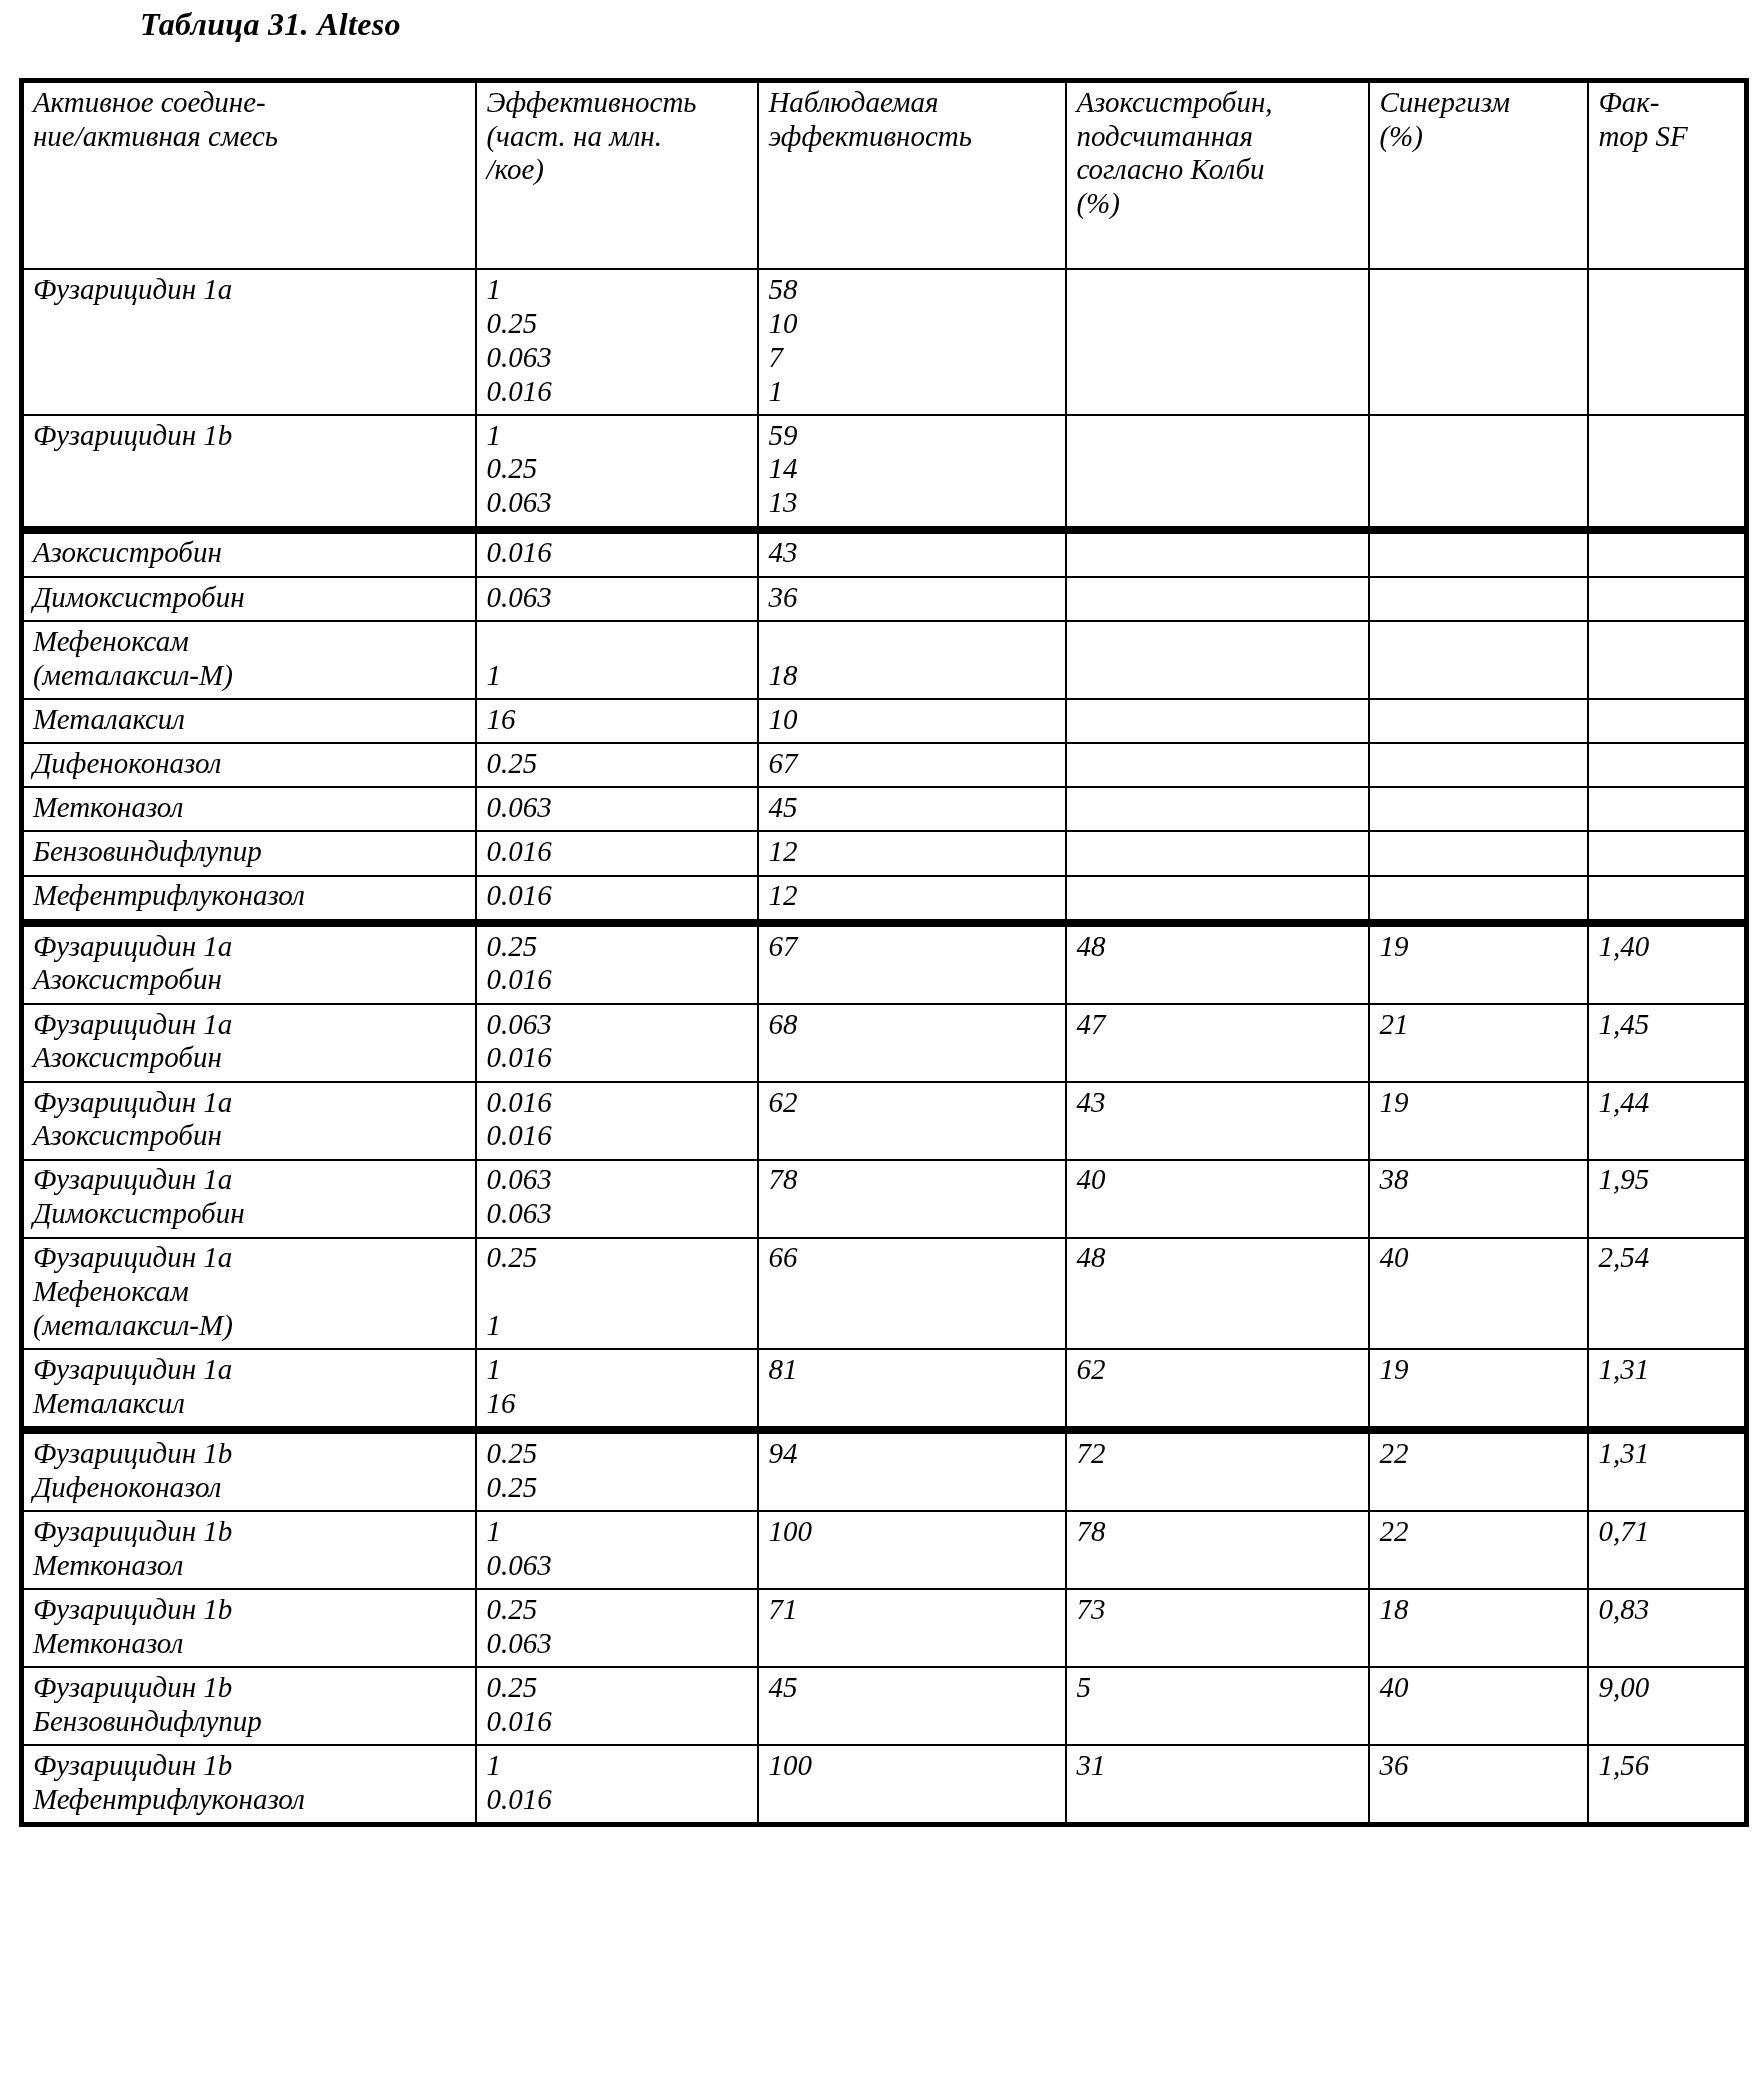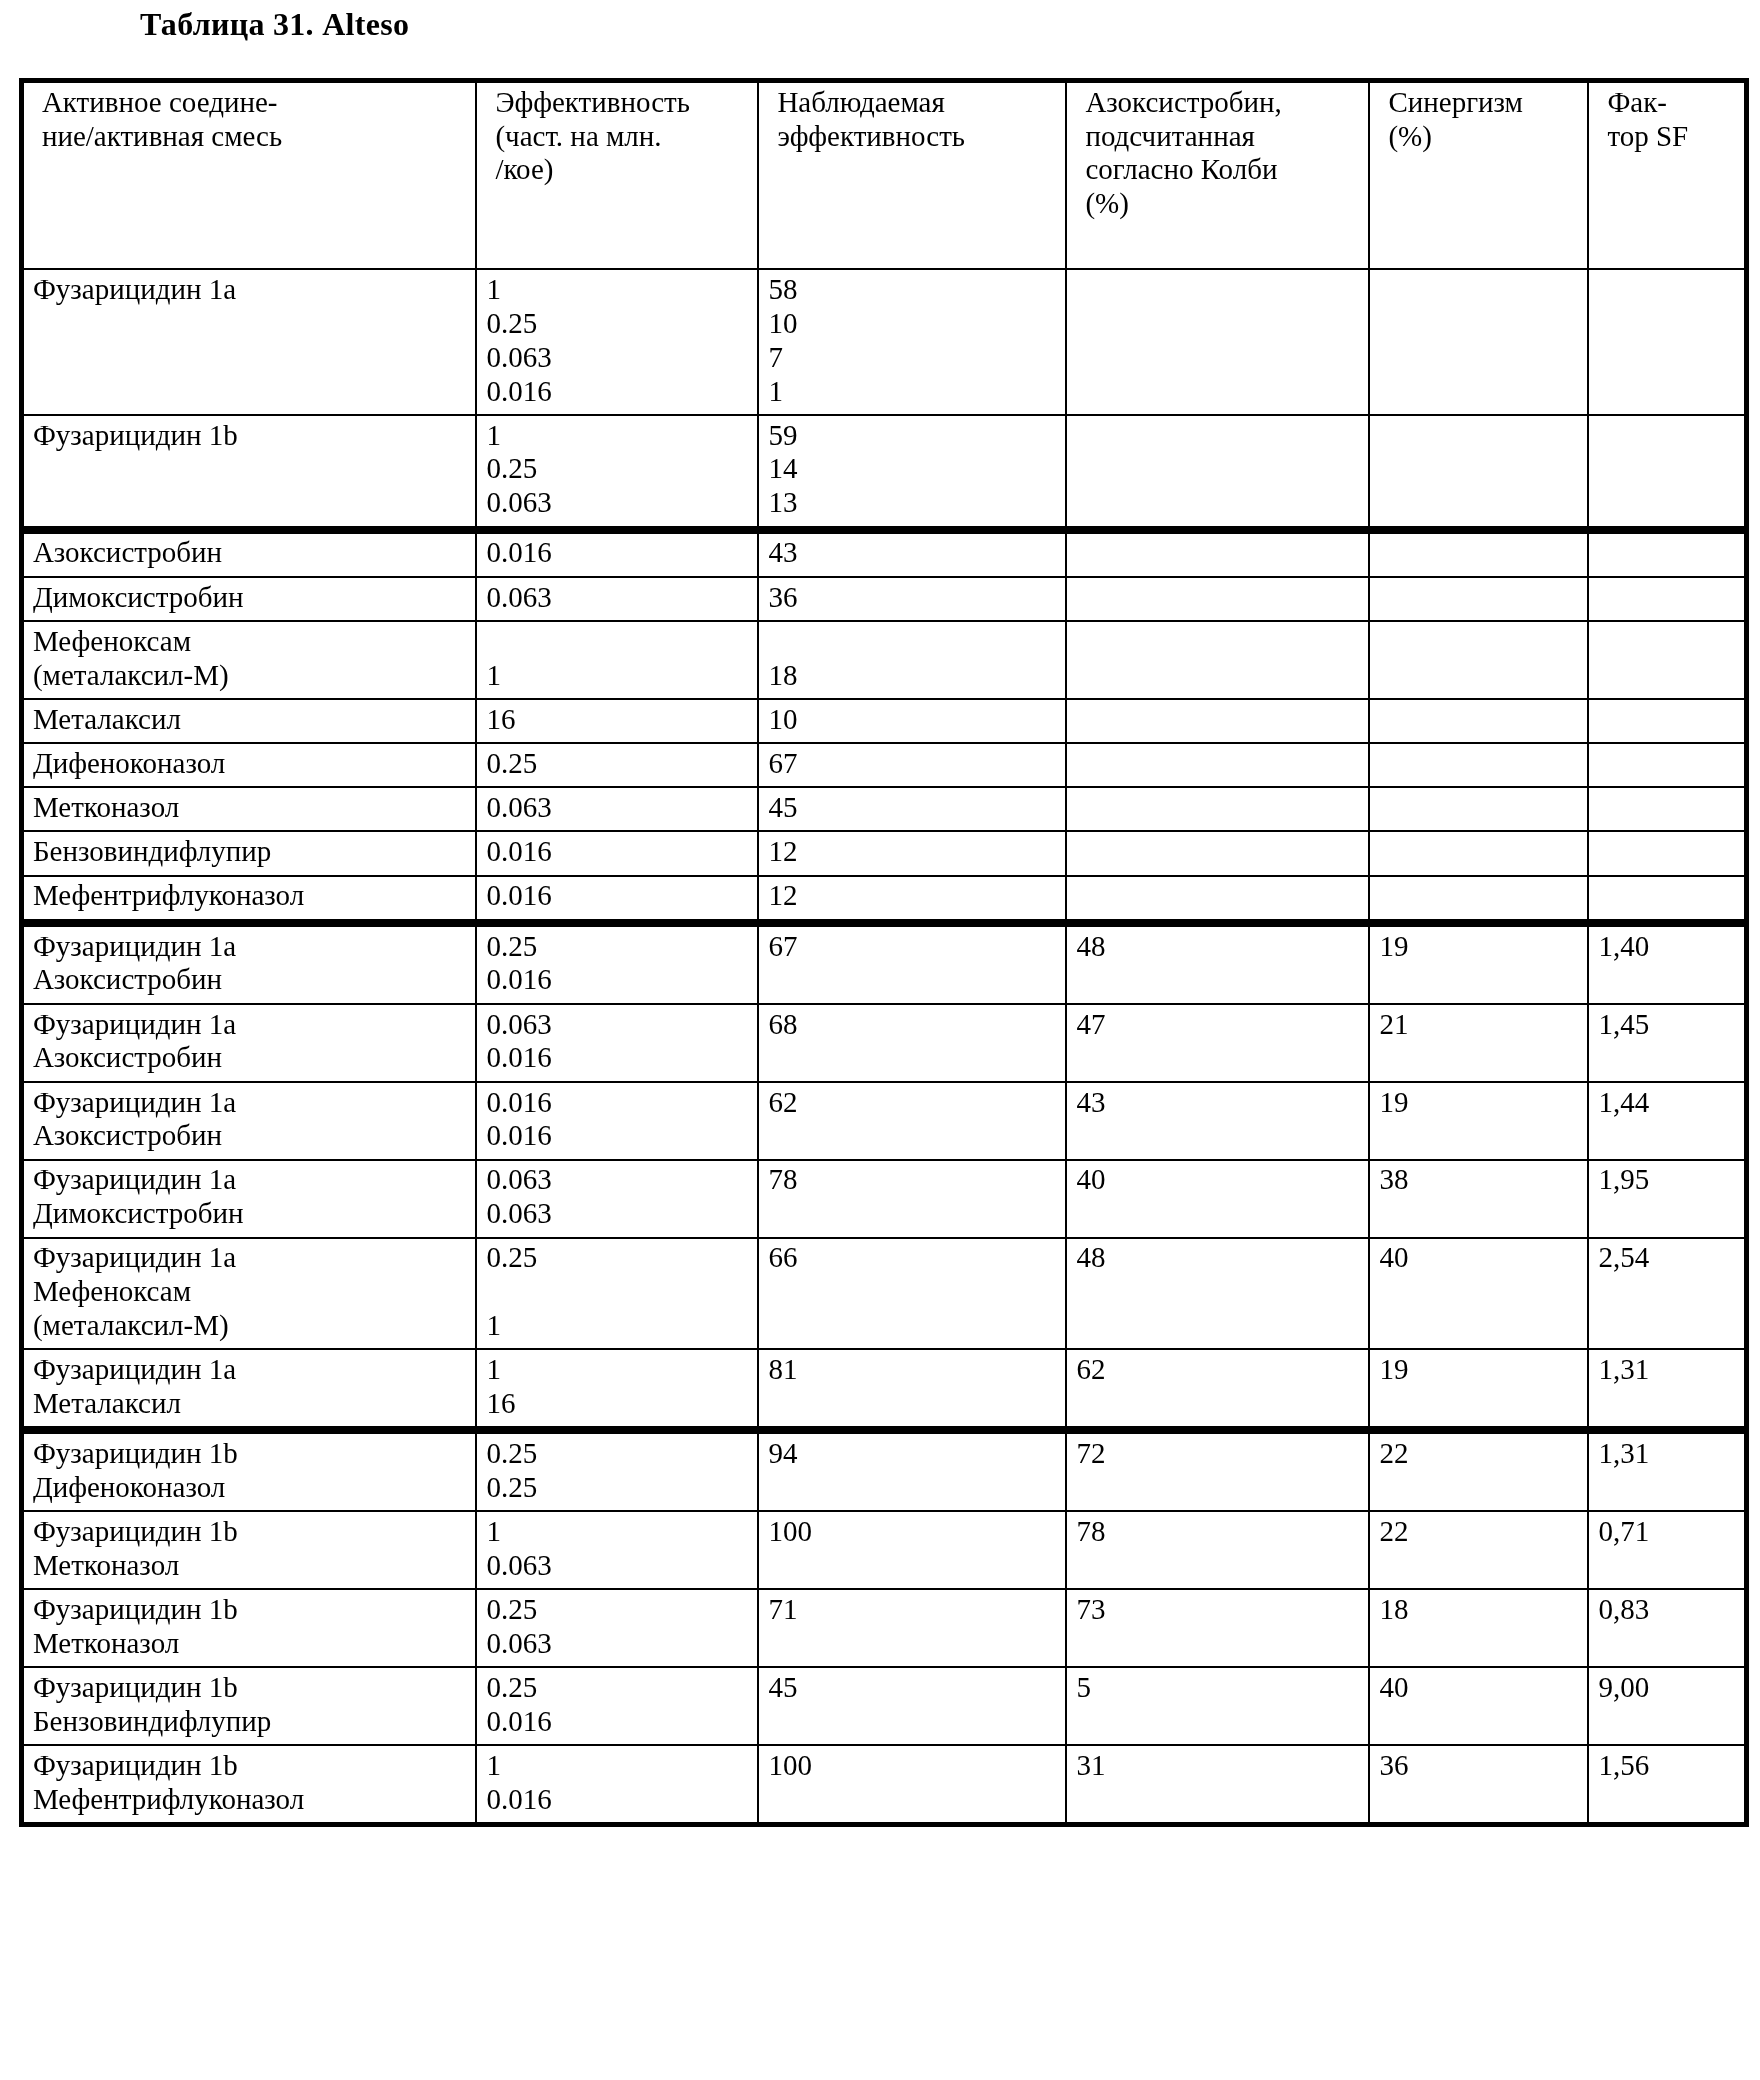--- a/index.html
+++ b/index.html
@@ -12,20 +12,21 @@
     height: 2081px;
     font-family: "Liberation Serif", "DejaVu Serif", serif;
     color: #000000;
     overflow: hidden;
   }
   .page {
     position: relative;
     width: 1761px;
     height: 1483px;
     box-sizing: border-box;
+    font-style: italic;
   }
   .title {
     position: absolute;
     left: 140px;
     top: 5.6px;
     font-size: 32px;
     font-weight: bold;
     letter-spacing: 0.3px;
     white-space: nowrap;
   }
@@ -56,21 +57,21 @@
   col.c2 { width: 308px; }
   col.c3 { width: 303px; }
   col.c4 { width: 219px; }
   col.c5 { width: 158px; }
 
   thead td {
     border-bottom-width: 4.7px;
     padding-top: 13px;
     height: 177px;
   }
-  .hdr-line { display: block; white-space: pre; margin-left: 9px; }
+  .hdr-line { display: block; white-space: pre; }
 
   
   tr.sep-top > td { border-top-width: 8.4px; }
 
   .ln { display: block; }
   .blank { display: block; visibility: hidden; }
 </style>
 </head>
 <body>
 

